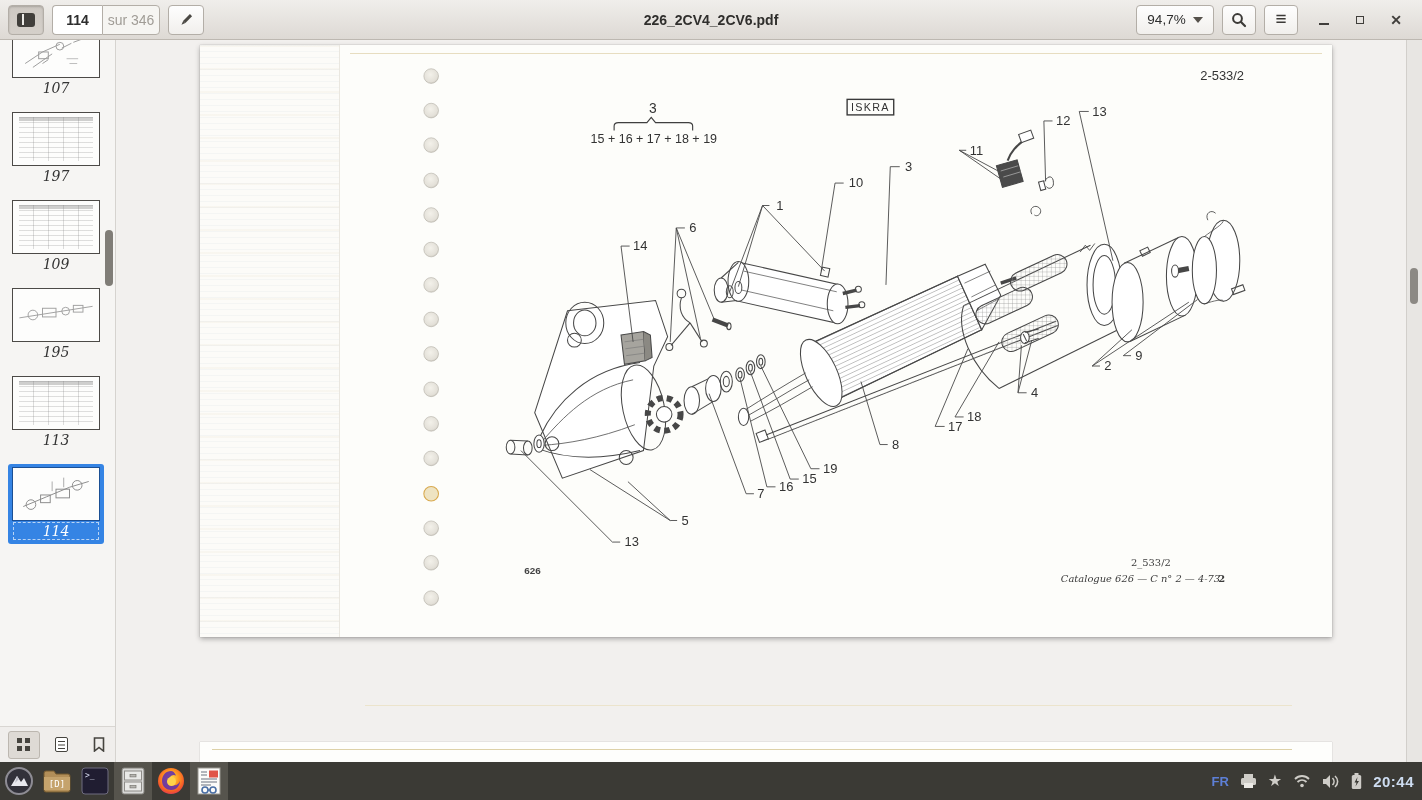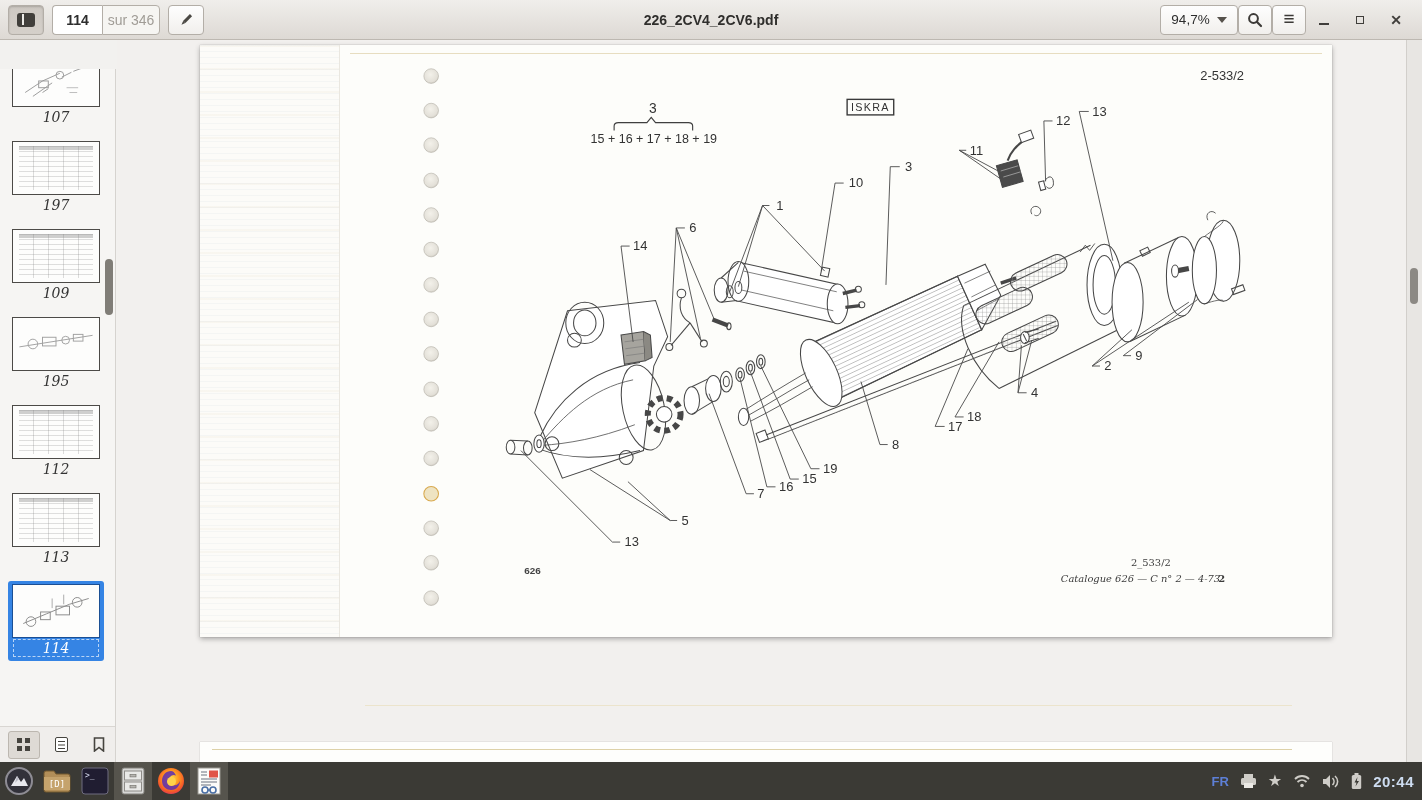--- a/index.html
+++ b/index.html
@@ -22,35 +22,35 @@
   .page-entry-group { display:flex; }
   .page-entry { width:50px; height:30px; border:1px solid #b3aea7; border-right:none;
     border-radius:4px 0 0 4px; background:#fff; text-align:center; font-size:14px;
     font-weight:bold; color:#2d2d2d; outline:none; font-family:"Liberation Sans",sans-serif; }
   .page-total { width:58px; height:30px; border:1px solid #b3aea7; border-radius:0 4px 4px 0;
     background:#f6f5f2; color:#a09c96; font-size:14px; display:flex; align-items:center;
     justify-content:center; }
   .annot-btn { width:36px; }
   .hb-title { position:absolute; left:0; right:0; text-align:center; font-size:14px;
     font-weight:bold; color:#2f2e2c; pointer-events:none; }
-  .hb-right { margin-left:auto; display:flex; align-items:center; gap:0; padding-right:10px; }
+  .hb-right { margin-left:auto; display:flex; align-items:center; gap:8px; padding-right:10px; }
   .zoom-combo { width:78px; gap:7px; font-size:13.5px; color:#2d2d2d; }
   .caret-down { width:0; height:0; border-left:5px solid transparent; border-right:5px solid transparent;
     border-top:6px solid #56524c; }
   .icon-btn { width:34px; }
   .menu-glyph { font-size:19px; color:#3c3a37; line-height:1; margin-top:-2px; }
   .winctl { display:flex; align-items:center; gap:20px; margin-left:10px; padding-right:8px; }
   .wc { width:16px; height:16px; display:flex; align-items:center; justify-content:center; color:#403e3b; }
   .min-bar { width:10px; height:2px; background:#403e3b; margin-top:8px; }
   .max-box { width:8px; height:8px; border:1.8px solid #403e3b; }
   .close-x { font-size:14px; font-weight:bold; }
 
   
   .sidebar { position:absolute; top:40px; left:0; width:116px; bottom:38px;
-    background:#f6f5f3; border-right:1px solid #d6d3cf;margin-top:29px; }
+    background:#f6f5f3; border-right:1px solid #d6d3cf; }
   .thumb-scroll { position:absolute; top:0; left:0; right:0; bottom:36px; overflow:hidden; }
   .thumb-list { margin-top:-16px; padding-left:10px; }
   .thumb-item { width:92px; height:74px; margin-bottom:14px; position:relative; border-radius:3px; }
   .thumb-img { width:88px; height:54px; margin:0 auto; background:#fdfdfc; border:1px solid #4c4a47;
     position:relative; overflow:hidden; }
   .thumb-label { text-align:center; font-family:"DejaVu Serif", serif; font-style:italic;
     font-size:14px; color:#333; margin-top:2px; }
   .thumb-item.selected { background:#3584e4; padding-top:3px; height:80px; width:96px; margin-left:-2px; }
   .thumb-item.selected .thumb-img { border-color:#1b4f94; }
   .thumb-item.selected .thumb-label { color:#fff; outline:1px dashed rgba(255,255,255,.65); margin:2px 6px 0; }
@@ -197,26 +197,20 @@
               <rect x="62" y="17" width="10" height="7"></rect>
             </g>
           </svg>
         </div>
         <div class="thumb-label">195</div>
       </div>
       <div class="thumb-item">
         <div class="thumb-img">
             <div class="sk-table"></div>
           </div>
-        <div class="thumb-label">112</div>
-      </div>
-      <div class="thumb-item">
-        <div class="thumb-img">
-            <div class="sk-table"></div>
-          </div>
         <div class="thumb-label">113</div>
       </div>
       <div class="thumb-item selected">
         <div class="thumb-img">
           <svg class="sk-svg" viewBox="0 0 88 54">
             <g stroke="#8a8a8a" fill="none" stroke-width="1">
               <path d="M10,40 L34,30 L58,20 L78,14"></path>
                 <circle cx="18" cy="38" r="5"></circle>
               <rect x="28" y="28" width="10" height="8"></rect>
                 <rect x="44" y="22" width="14" height="9"></rect>

